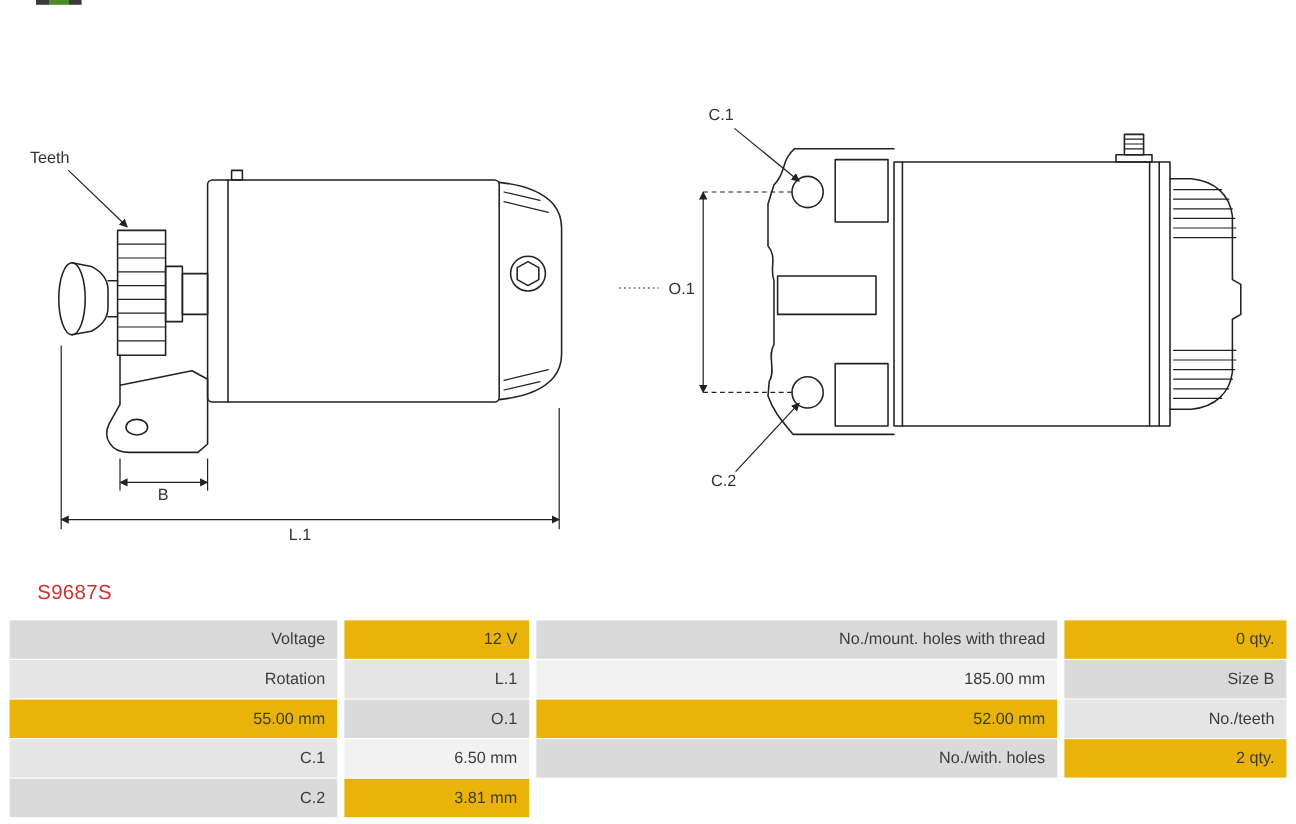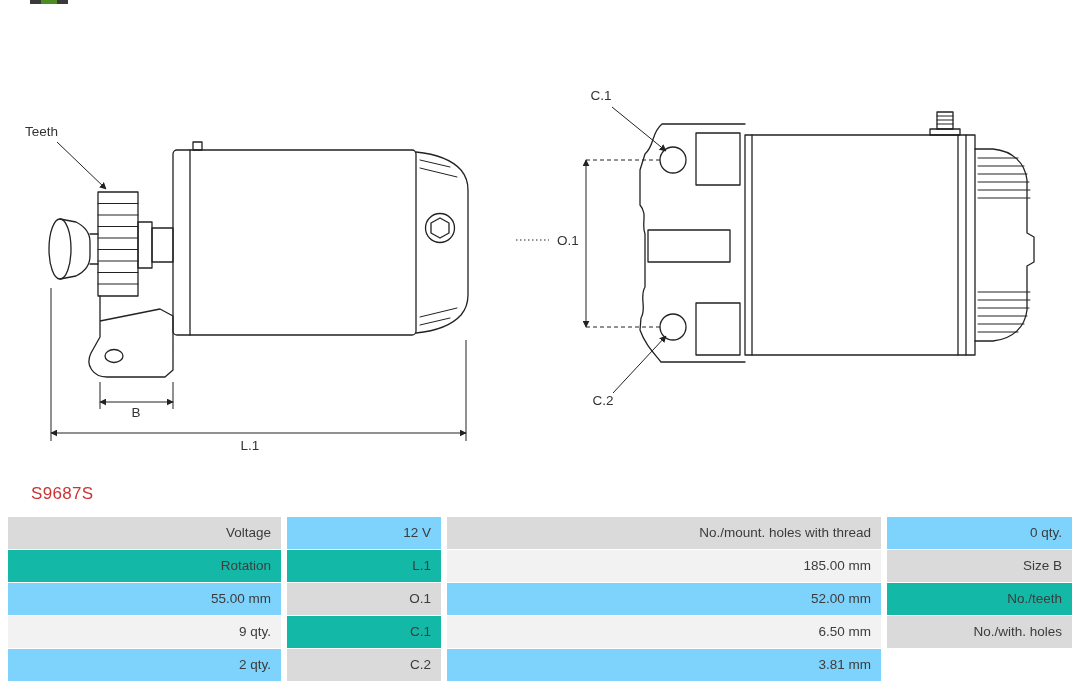--- a/index.html
+++ b/index.html
@@ -20,22 +20,22 @@
     position:absolute;left:8px;top:517px;width:1064px;
     display:grid;grid-template-columns:273px 154px 434px 185px;
     column-gap:6px;row-gap:1px;
     font-size:13.5px;color:#3c3c3c;
   }
   .cell{
     height:32px;line-height:32px;text-align:right;
     padding-right:10px;box-sizing:border-box;white-space:nowrap;
   }
   .a.lab{background:#dadada}
-  .a.val{background:#7dd3fc}
-  .b.lab{background:#14b8a6}
+  .a.val{background:#eab308}
+  .b.lab{background:#e5e5e5}
   .b.val{background:#f2f2f2}
   svg text{fill:#333;font-size:13.5px;font-family:"Liberation Sans",sans-serif;}
 </style>
 </head>
 <body>
 
 <div class="logo-fragment"></div>
 
 <svg class="drawing-svg" width="1080" height="470" viewBox="0 0 1080 470">
   <defs>
@@ -129,21 +129,20 @@
   <div class="cell lab b">Rotation</div>
   <div class="cell lab b">L.1</div>
   <div class="cell val b">185.00 mm</div>
 
   <div class="cell lab a">Size B</div>
   <div class="cell val a">55.00 mm</div>
   <div class="cell lab a">O.1</div>
   <div class="cell val a">52.00 mm</div>
 
   <div class="cell lab b">No./teeth</div>
-  <div class="cell val b">9 qty.</div>
   <div class="cell lab b">C.1</div>
   <div class="cell val b">6.50 mm</div>
 
   <div class="cell lab a">No./with. holes</div>
   <div class="cell val a">2 qty.</div>
   <div class="cell lab a">C.2</div>
   <div class="cell val a">3.81 mm</div>
 </div>
 
 </body></html>

